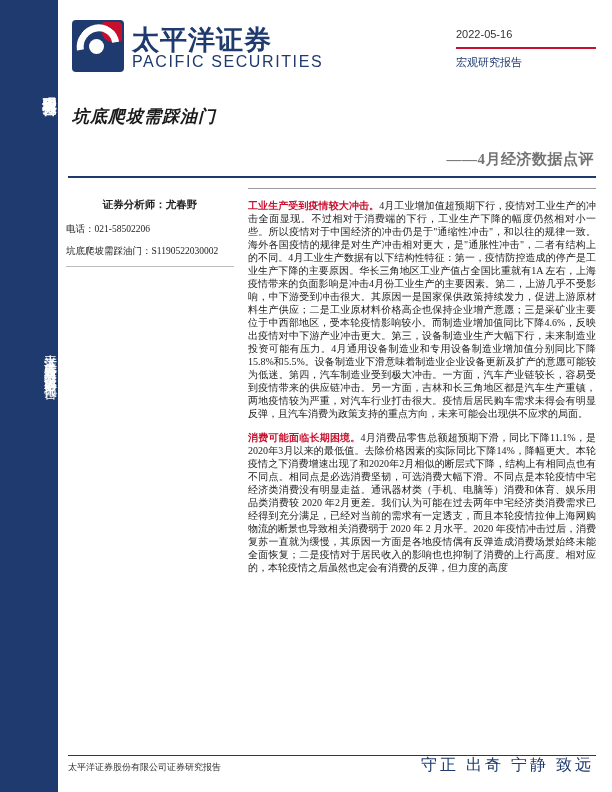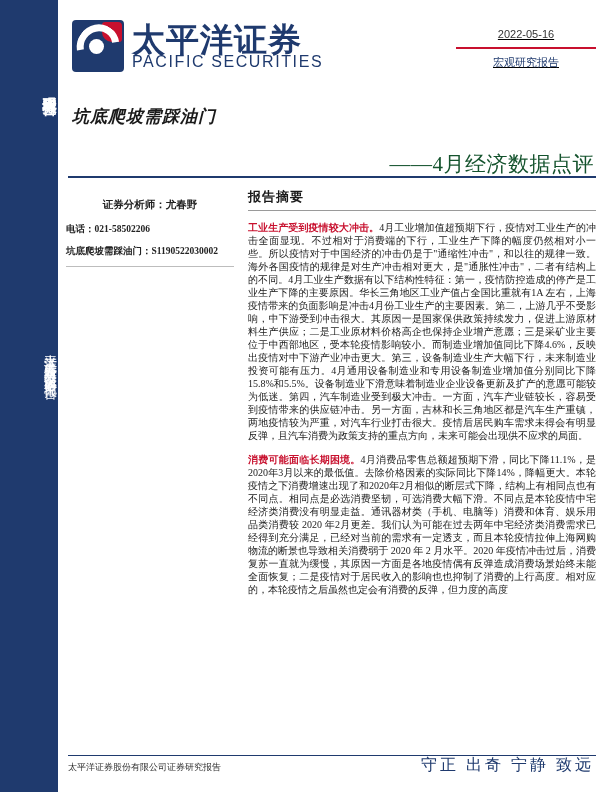--- a/index.html
+++ b/index.html
@@ -97,38 +97,37 @@
   }
   .logo-mark .red {
     position: absolute;
     left: 30px; top: 2px;
     width: 20px; height: 20px;
     background: #c8102e;
     border-radius: 3px 4px 3px 10px;
   }
   .logo-cn {
     color: #1f3a6e;
-    font-size: 33px;
+    font-size: 27px;
     font-weight: bold;
     letter-spacing: 1px;
     line-height: 30px;
     font-family: "Liberation Sans", sans-serif;
   }
   .logo-en {
     color: #1f3a6e;
     font-size: 16px;
     letter-spacing: 1.6px;
     line-height: 13px;
     font-family: "Liberation Sans", sans-serif;
   }
   .hdr-right {
     position: absolute;
     right: 16px; top: 28px;
-    text-align: center;
-    text-decoration: underline;
+    text-align: left;
   }
   .hdr-date {
     color: #333333;
     font-size: 11px;
     font-family: "Liberation Sans", sans-serif;
   }
   .hdr-rule {
     width: 140px;
     height: 2px;
     background: #c8102e;
@@ -145,23 +144,23 @@
     left: 72px; top: 105px;
     font-size: 17px;
     font-weight: bold;
     color: #1a1a1a;
     letter-spacing: 1px;
     font-style: italic;
   }
   .title-sub {
     position: absolute;
     right: 18px; top: 150px;
-    font-size: 21px;
-    font-weight: normal;
-    color: #14532d;
+    font-size: 15px;
+    font-weight: bold;
+    color: #737373;
     letter-spacing: 0.5px;
   }
   .title-rule {
     position: absolute;
     left: 68px; top: 176px;
     width: 528px;
     height: 2px;
     background: #1f3a6e;
   }
 
@@ -172,21 +171,21 @@
     width: 168px;
     font-size: 9.5px;
     color: #222;
   }
   .info-analyst {
     text-align: center;
     font-weight: bold;
     font-size: 10.5px;
     margin-bottom: 10px;
   }
-  .info-line { margin-bottom: 8px; line-height: 14px; font-weight: bold; }
+  .info-line { margin-bottom: 8px; line-height: 14px; }
   .info-rule {
     width: 168px; height: 1px;
     background: #bdbdbd;
     margin: 6px 0 8px 0;
   }
 
   
   .body-col {
     position: absolute;
     left: 248px; top: 188px;
@@ -272,21 +271,20 @@
 <div class="title-rule"></div>
 
 <div class="info-col">
   <div class="info-analyst">证券分析师：尤春野</div>
   <div class="info-line">电话：021-58502206</div>
   <div class="info-line">坑底爬坡需踩油门：S1190522030002</div>
   <div class="info-rule"></div>
 </div>
 
 <div class="body-col">
-  <div class="summary-head">报告摘要</div>
   <div class="summary-rule"></div>
 
   <p class="para">
     <span class="lead">工业生产受到疫情较大冲击。</span><span>4月工业增加值超预期下行，疫情对工业生产的冲击全面显现。不过相对于消费端的下行，工业生产下降的幅度仍然相对小一些。所以疫情对于中国经济的冲击仍是于"通缩性冲击"，和以往的规律一致。海外各国疫情的规律是对生产冲击相对更大，是"通胀性冲击"，二者有结构上的不同。4月工业生产数据有以下结构性特征：第一，疫情防控造成的停产是工业生产下降的主要原因。华长三角地区工业产值占全国比重就有1A 左右，上海疫情带来的负面影响是冲击4月份工业生产的主要因素。第二，上游几乎不受影响，中下游受到冲击很大。其原因一是国家保供政策持续发力，促进上游原材料生产供应；二是工业原材料价格高企也保持企业增产意愿；三是采矿业主要位于中西部地区，受本轮疫情影响较小。而制造业增加值同比下降4.6%，反映出疫情对中下游产业冲击更大。第三，设备制造业生产大幅下行，未来制造业投资可能有压力。4月通用设备制造业和专用设备制造业增加值分别同比下降15.8%和5.5%。设备制造业下滑意味着制造业企业设备更新及扩产的意愿可能较为低迷。第四，汽车制造业受到极大冲击。一方面，汽车产业链较长，容易受到疫情带来的供应链冲击。另一方面，吉林和长三角地区都是汽车生产重镇，两地疫情较为严重，对汽车行业打击很大。疫情后居民购车需求未得会有明显反弹，且汽车消费为政策支持的重点方向，未来可能会出现供不应求的局面。</span>
   </p>
 
   <p class="para">
     <span class="lead">消费可能面临长期困境。</span><span>4月消费品零售总额超预期下滑，同比下降11.1%，是2020年3月以来的最低值。去除价格因素的实际同比下降14%，降幅更大。本轮疫情之下消费增速出现了和2020年2月相似的断层式下降，结构上有相同点也有不同点。相同点是必选消费坚韧，可选消费大幅下滑。不同点是本轮疫情中宅经济类消费没有明显走益。通讯器材类（手机、电脑等）消费和体育、娱乐用品类消费较 2020 年2月更差。我们认为可能在过去两年中宅经济类消费需求已经得到充分满足，已经对当前的需求有一定透支，而且本轮疫情拉伸上海网购物流的断景也导致相关消费弱于 2020 年 2 月水平。2020 年疫情冲击过后，消费复苏一直就为缓慢，其原因一方面是各地疫情偶有反弹造成消费场景始终未能全面恢复；二是疫情对于居民收入的影响也也抑制了消费的上行高度。相对应的，本轮疫情之后虽然也定会有消费的反弹，但力度的高度</span>
   </p>
 </div>

